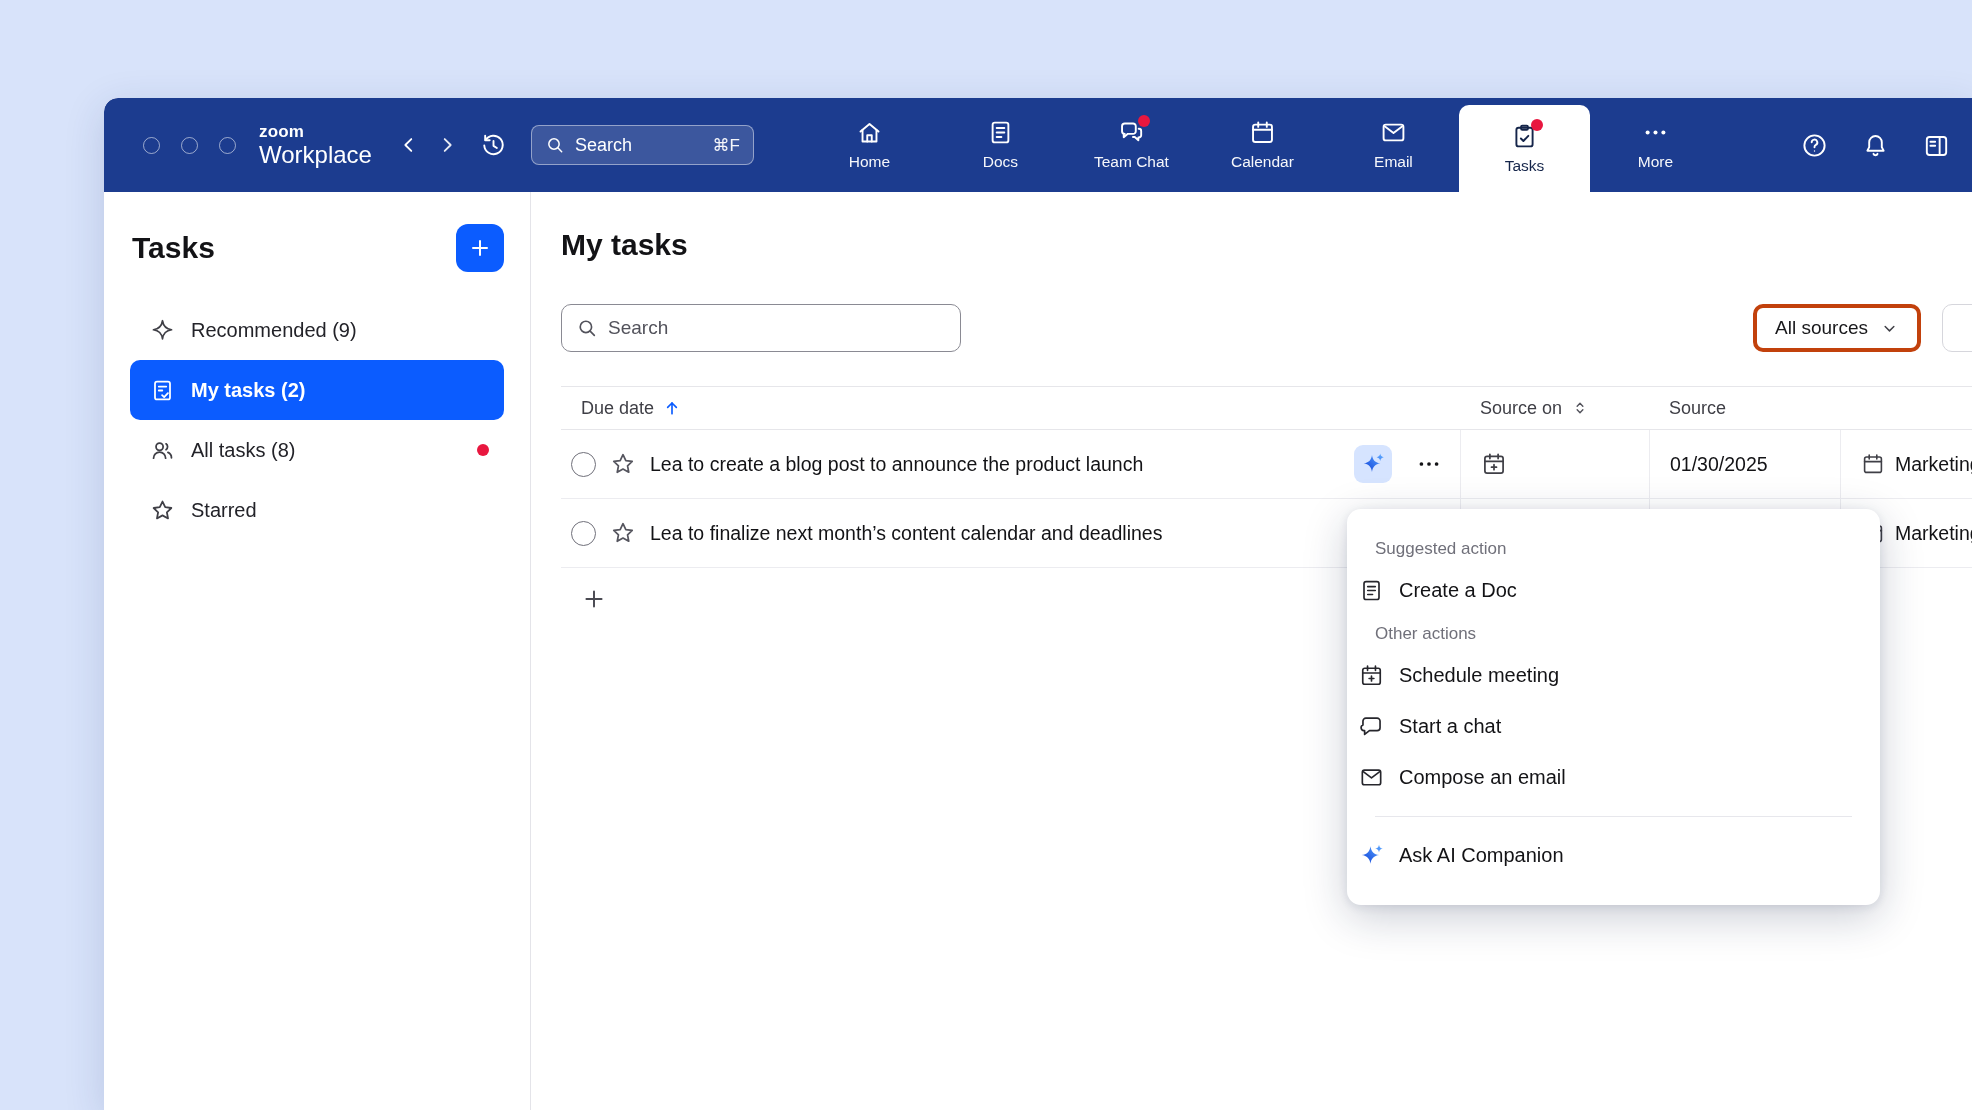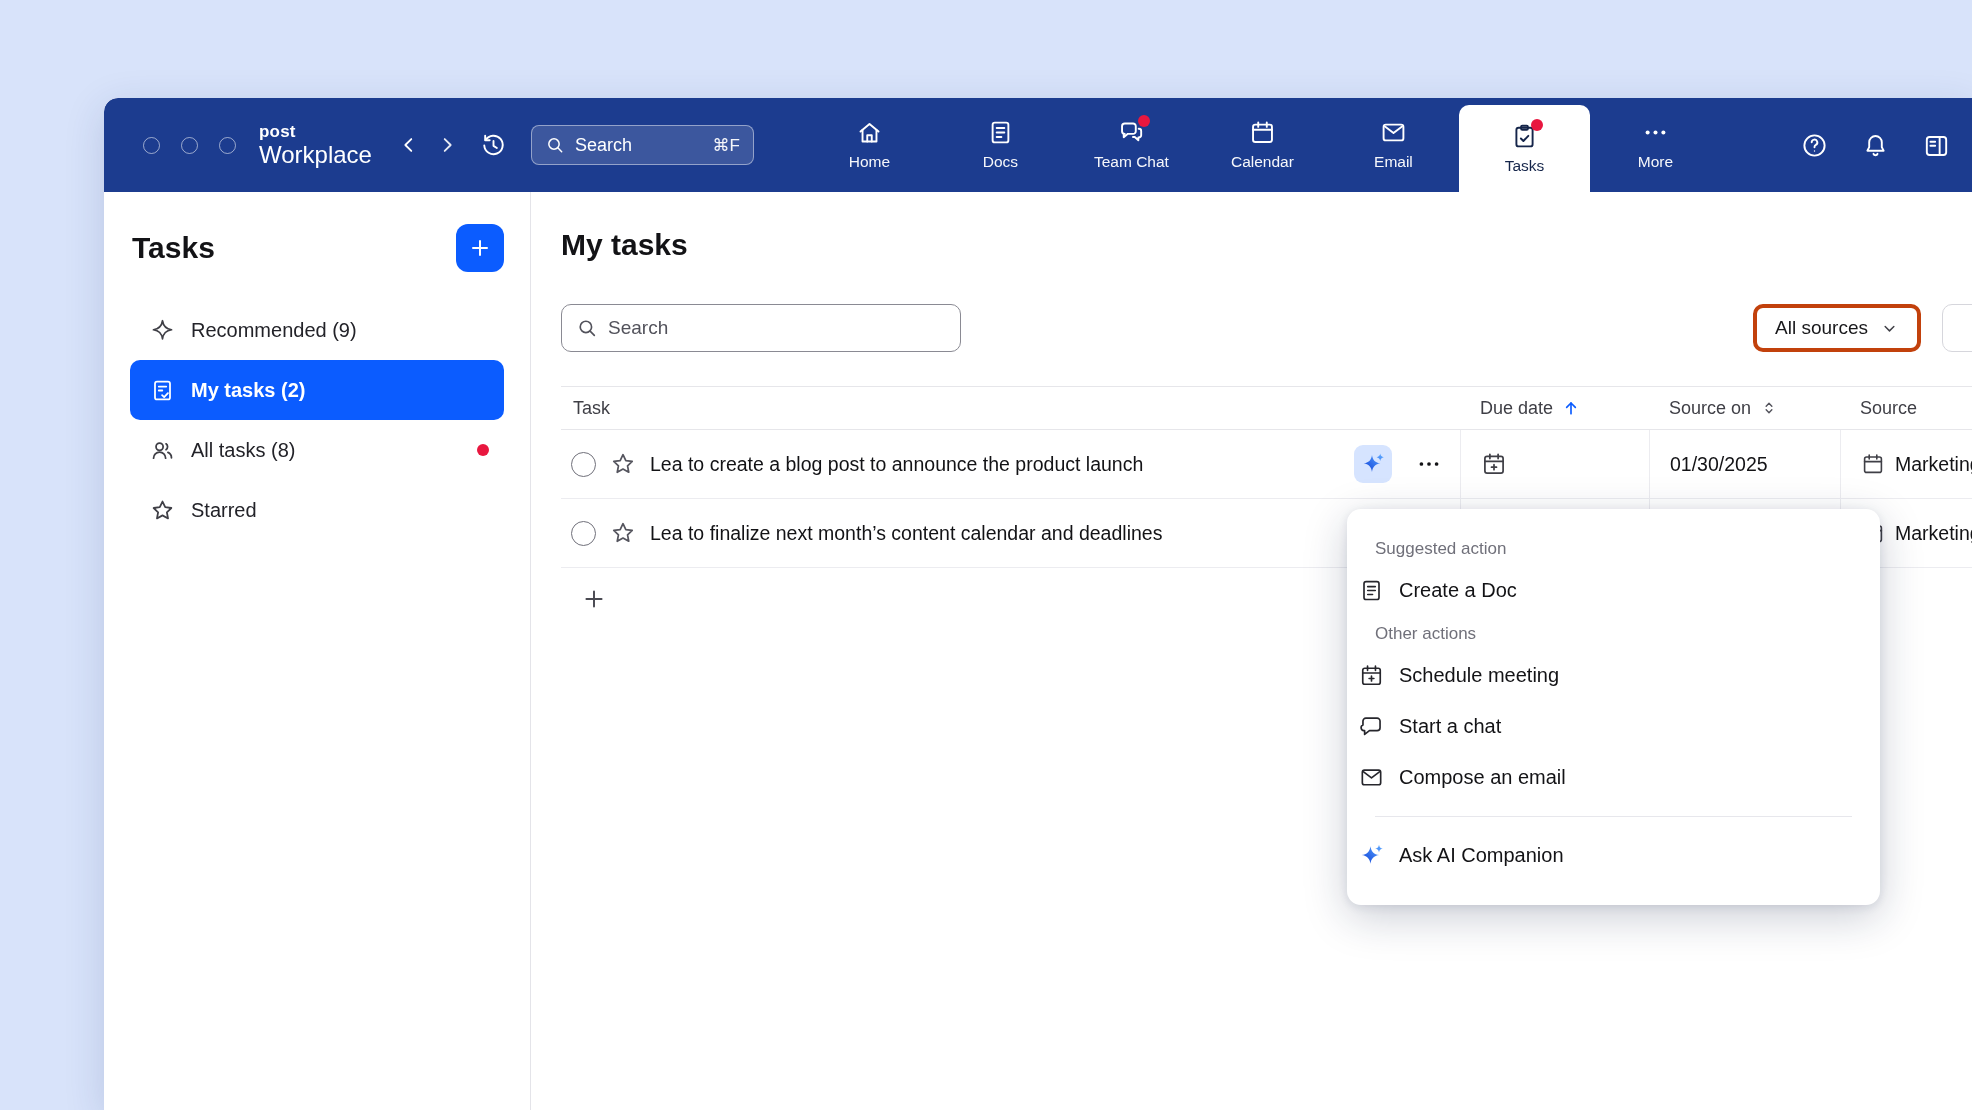--- a/index.html
+++ b/index.html
@@ -132,21 +132,21 @@
 
 <div class="window">
 
   <header class="topbar">
     <div class="traffic-lights">
       <span class="tl"></span>
       <span class="tl"></span>
       <span class="tl"></span>
     </div>
     <div class="logo">
-      <span class="logo-zoom">post</span>
+      <span class="logo-zoom">zoom</span>
       <span class="logo-wp">Workplace</span>
     </div>
     <button class="icon-btn nav-arrow">
       <svg width="22" height="22" viewBox="0 0 24 24" fill="none" stroke="currentColor" stroke-width="2" stroke-linecap="round" stroke-linejoin="round">
           <path d="m14.5 5.5-6.5 6.5 6.5 6.5"></path>
         </svg>
     </button>
     <button class="icon-btn nav-arrow fwd">
       <svg width="22" height="22" viewBox="0 0 24 24" fill="none" stroke="currentColor" stroke-width="2" stroke-linecap="round" stroke-linejoin="round">
           <path d="m9.5 5.5 6.5 6.5-6.5 6.5"></path>
@@ -323,23 +323,20 @@
           <span>All sources</span>
           <svg viewBox="0 0 24 24" fill="none" stroke="currentColor" stroke-width="1.8" stroke-linecap="round" stroke-linejoin="round">
               <path d="m6.5 9.5 5.5 5.5 5.5-5.5"></path>
             </svg>
         </button>
         <span class="partial-btn"></span>
       </div>
 
       <div class="table">
         <div class="thead">
-          <div class="th first">
-            <span>Task</span>
-          </div>
           <div class="th">
             <span>Due date</span>
             <svg class="sort-up" viewBox="0 0 24 24" fill="none" stroke="currentColor" stroke-width="2" stroke-linecap="round" stroke-linejoin="round">
                 <path d="M12 19V6"></path>
                 <path d="M6.8 11.2 12 6l5.2 5.2"></path>
               </svg>
           </div>
           <div class="th">
             <span>Source on</span>
             <svg class="sort-both" viewBox="0 0 24 24" fill="none" stroke="currentColor" stroke-width="1.7" stroke-linecap="round" stroke-linejoin="round">

